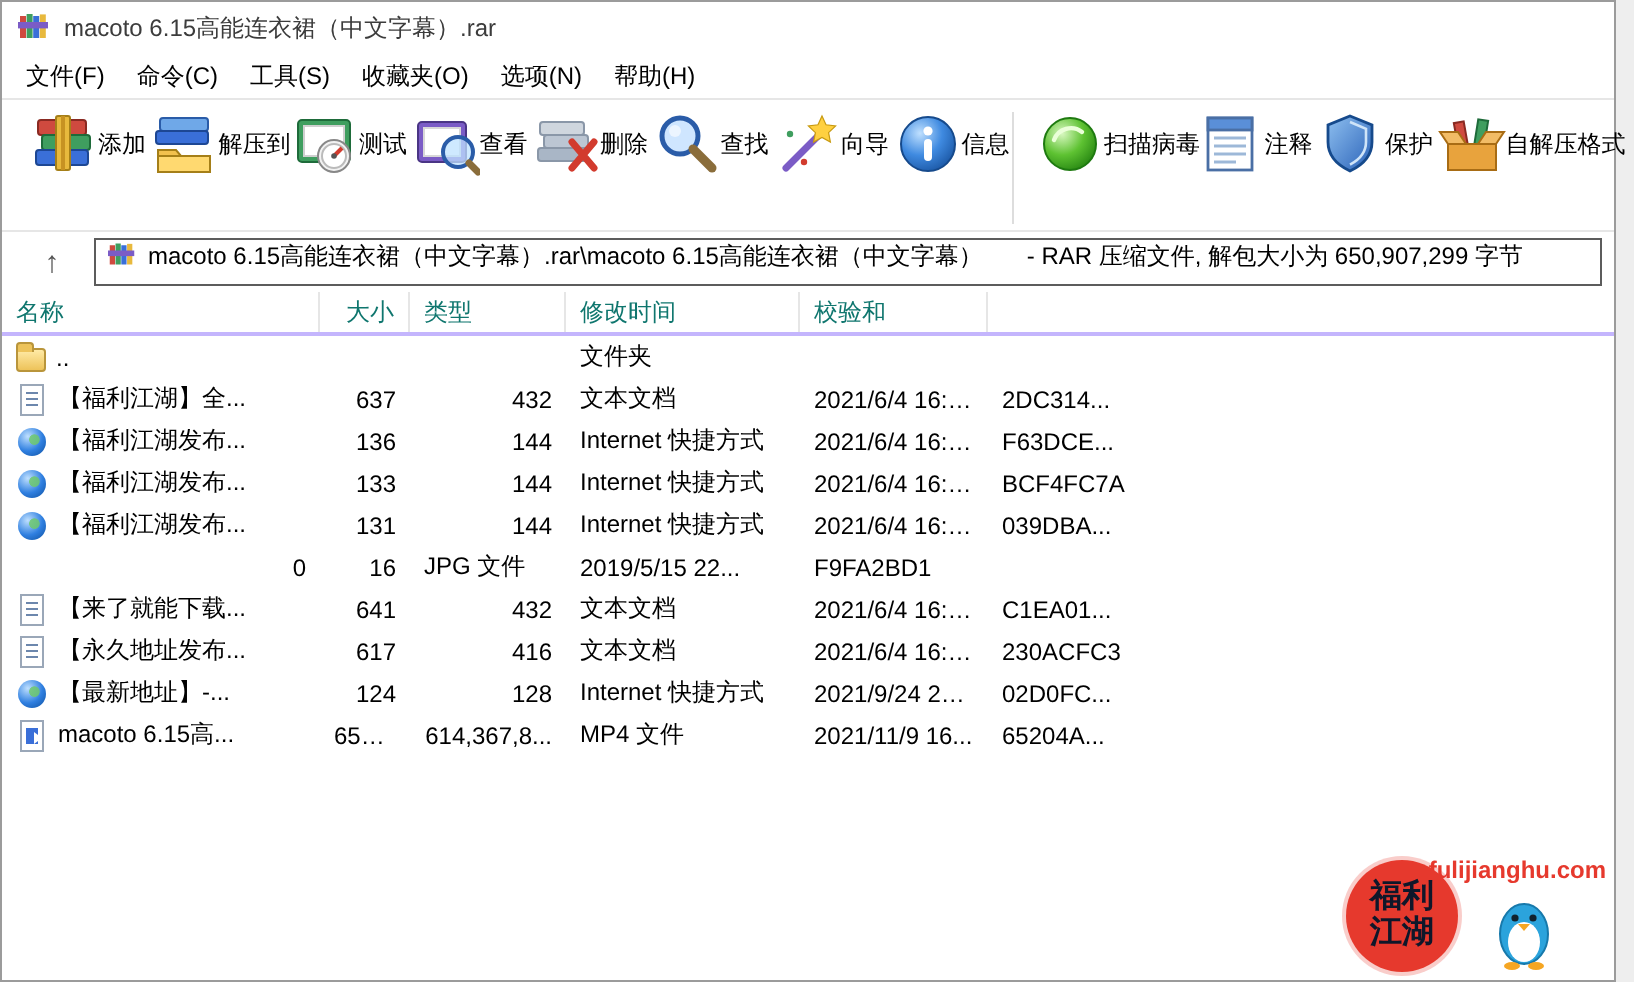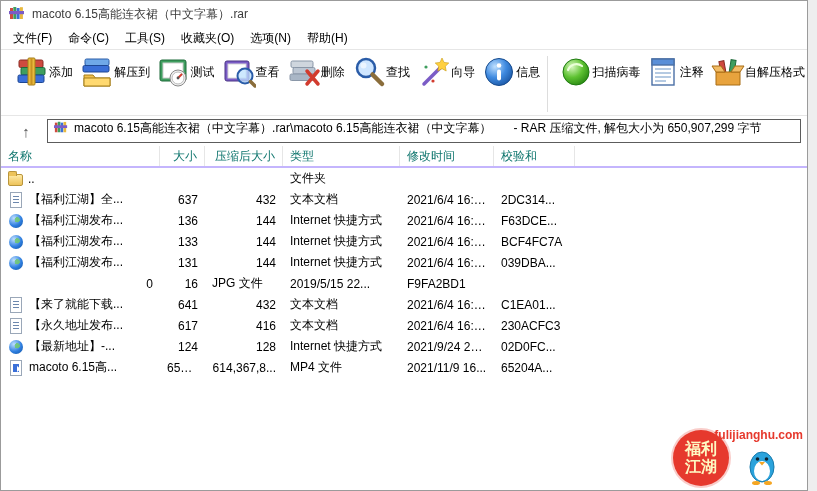--- a/index.html
+++ b/index.html
@@ -45,21 +45,21 @@
   .fi[data-icon="text"]::before{content:"";position:absolute;left:2px;right:2px;top:3px;height:9px;background:repeating-linear-gradient(#6c87ad 0 1px,transparent 1px 3px)}
   .fi[data-icon="jpg"]::before{content:"";position:absolute;left:1px;right:1px;top:4px;bottom:1px;background:linear-gradient(#bfe3ff 0 45%,#8cc97e 45%)}
   .fi[data-icon="jpg"]::after{content:"";position:absolute;left:3px;top:2px;width:4px;height:4px;border-radius:50%;background:#ffd24a}
   .fi[data-icon="mp4"]::before{content:"";position:absolute;left:2px;right:2px;top:3px;bottom:3px;background:#3a6fd8}
   .fi[data-icon="mp4"]::after{content:"";position:absolute;left:6px;top:5px;border-left:4px solid #fff;border-top:3px solid transparent;border-bottom:3px solid transparent}
   .fi[data-icon="globe"]{border-radius:50%;width:14px;height:14px;margin:1px;background:radial-gradient(circle at 35% 30%,#bfe0ff,#2f7fe0 55%,#0d4f9e)}
   .fi[data-icon="globe"]::before{content:"";position:absolute;inset:2px;border-radius:50%;background:radial-gradient(circle at 62% 38%,rgba(110,200,110,.85) 0 28%,transparent 32%)}
 
   
   .watermark{position:absolute;right:4px;bottom:2px;width:142px;height:64px}
-  .wm-circle{position:absolute;left:12px;bottom:2px;width:56px;height:56px;border-radius:50%;background:#e6392d;color:#fef9c3;display:flex;flex-direction:column;align-items:center;justify-content:center;font-weight:bold;font-size:16px;line-height:1.15;box-shadow:0 0 0 2px rgba(230,57,45,.25)}
+  .wm-circle{position:absolute;left:12px;bottom:2px;width:56px;height:56px;border-radius:50%;background:#e6392d;color:#0f172a;display:flex;flex-direction:column;align-items:center;justify-content:center;font-weight:bold;font-size:16px;line-height:1.15;box-shadow:0 0 0 2px rgba(230,57,45,.25)}
   .wm-url{position:absolute;right:0;top:4px;color:#e6392d;font-weight:bold;font-size:12px;white-space:nowrap}
   .wm-penguin{position:absolute;right:26px;bottom:0}
 </style>
 </head>
 <body>
 
 <div class="window">
 
   <div class="titlebar">
     <span>
@@ -206,20 +206,35 @@
           <line x1="9" y1="18" x2="25" y2="18" stroke="#9db8d8" stroke-width="1.5"></line>
           <line x1="9" y1="22" x2="25" y2="22" stroke="#9db8d8" stroke-width="1.5"></line>
           <line x1="9" y1="26" x2="20" y2="26" stroke="#9db8d8" stroke-width="1.5"></line>
         </svg>
       </span>
       <span class="tlabel">注释</span>
     </button>
     <button class="tbtn">
       <span>
         <svg width="34" height="34" viewBox="0 0 34 34">
+          <defs>
+              <linearGradient id="gs" x1="0" y1="0" x2="1" y2="1">
+            <stop offset="0" stop-color="#8fc0f0"></stop>
+                <stop offset="1" stop-color="#2a62b8"></stop>
+          </linearGradient>
+            </defs>
+          <path d="M17 3 L28 7.5 V16 c0 7.5 -4.8 11.6 -11 14.5 C10.8 27.6 6 23.5 6 16 V7.5 Z" fill="url(#gs)" stroke="#164a8c" stroke-width="1.4"></path>
+          <path d="M17 6 L25 9.4 V16 c0 5.8 -3.6 9 -8 11.3" fill="none" stroke="#cfe4f8" stroke-width="1.3"></path>
+        </svg>
+      </span>
+      <span class="tlabel">保护</span>
+    </button>
+    <button class="tbtn">
+      <span>
+        <svg width="34" height="34" viewBox="0 0 34 34">
           <rect x="9" y="6" width="5" height="13" fill="#cf4a3f" stroke="#8a2a22" transform="rotate(-10 11.5 12.5)"></rect>
           <rect x="19" y="5" width="5" height="14" fill="#3f9e5f" stroke="#1e6b3a" transform="rotate(9 21.5 12)"></rect>
           <path d="M5 17 h24 v13 H5 z" fill="#e8a33d" stroke="#a86c14"></path>
           <path d="M5 17 L1 11 h9 l4 6 z" fill="#f2bc66" stroke="#a86c14"></path>
           <path d="M29 17 l4 -6 h-9 l-4 6 z" fill="#f2bc66" stroke="#a86c14"></path>
         </svg>
       </span>
       <span class="tlabel">自解压格式</span>
     </button>
   </div>
@@ -237,21 +252,20 @@
         </svg>
       </span>
       <span class="path">macoto 6.15高能连衣裙（中文字幕）.rar\macoto 6.15高能连衣裙（中文字幕）</span>
       <span class="info">- RAR 压缩文件, 解包大小为 650,907,299 字节</span>
     </div>
   </div>
 
   <div class="listheader">
     <div class="hcell">名称</div>
     <div class="hcell num">大小</div>
-    <div class="hcell num">压缩后大小</div>
     <div class="hcell">类型</div>
     <div class="hcell">修改时间</div>
     <div class="hcell">校验和</div>
     <div class="hcell fill"></div>
   </div>
 
   <div class="listbody">
 
     <div class="row">
       <span class="cell name">

